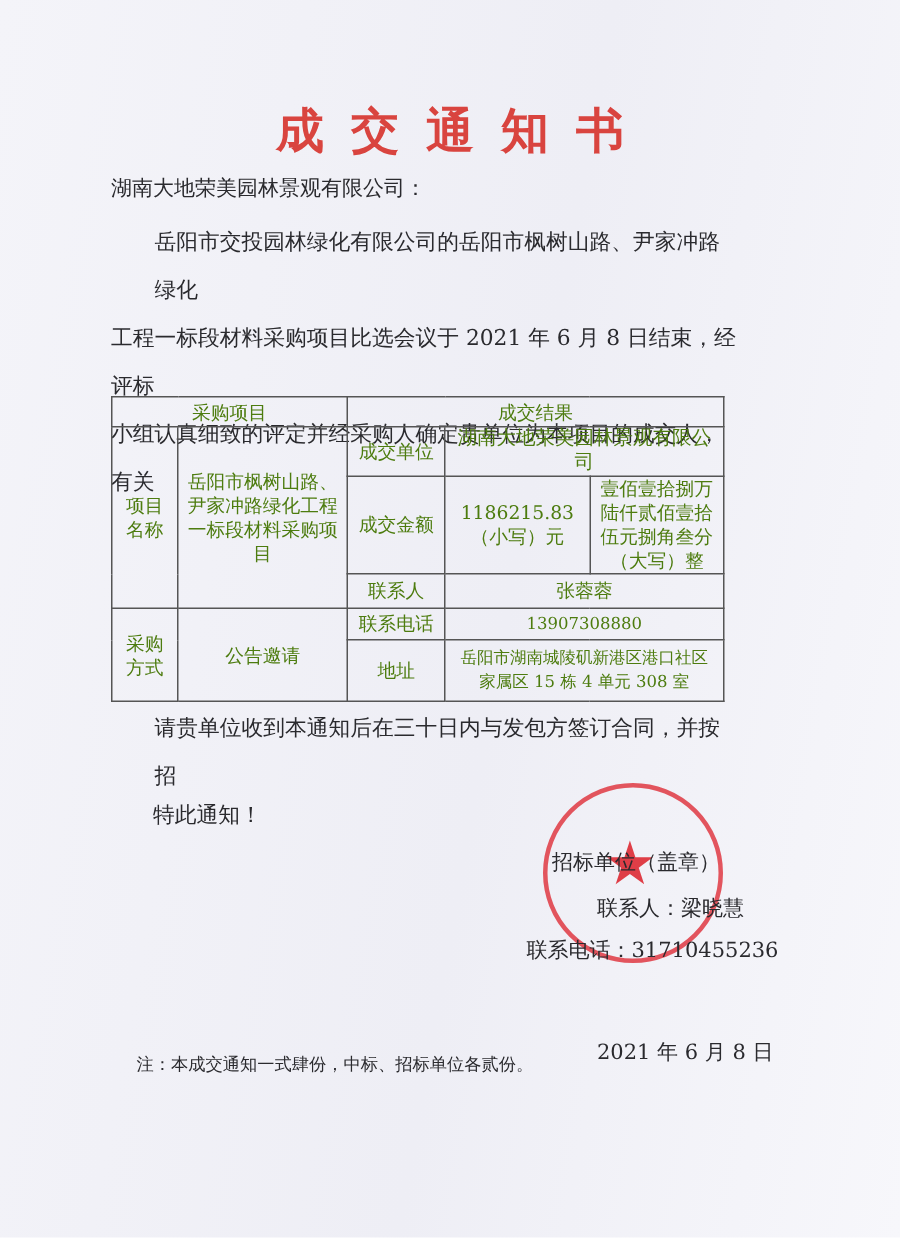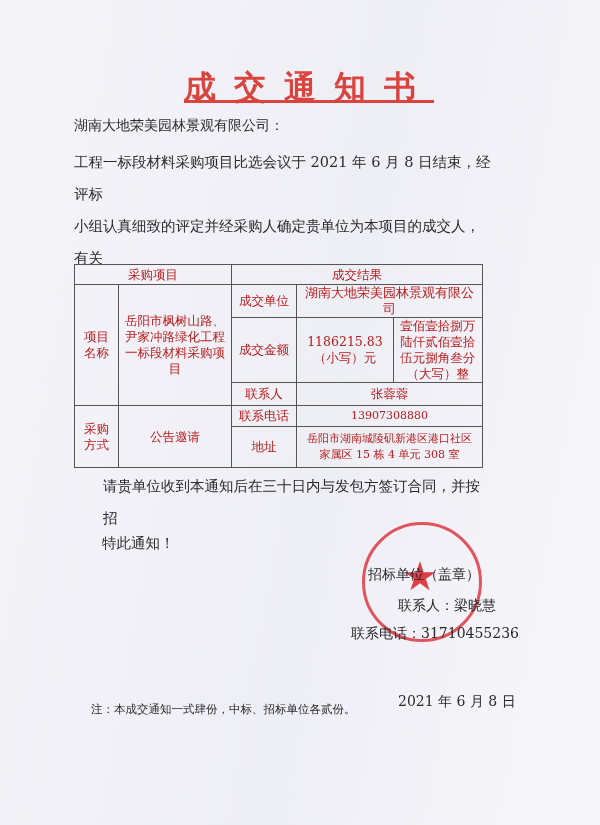--- a/index.html
+++ b/index.html
@@ -8,29 +8,29 @@
     background: linear-gradient(100deg, #f4f4f9 0%, #eeeef5 55%, #f7f7fb 100%);
     font-family: "DejaVu Serif", "Liberation Serif", serif;
     color: #2a2a2e;
     position: relative;
   }
   .abs { position: absolute; }
   .title {
     left: 0; width: 600px; top: 66px; text-align: center;
     font-family: "DejaVu Sans", "Liberation Sans", sans-serif;
     font-weight: bold; font-size: 32px; letter-spacing: 18px;
-    color: #d9443f; padding-left: 18px; box-sizing: border-box; text-decoration: underline;
+    color: #d9443f; padding-left: 18px; box-sizing: border-box;
   }
   .para { font-size: 14.5px; line-height: 32px; }
   .addressee { left: 74px; top: 117px; font-size: 14px; }
   .body-text { left: 74px; top: 146px; width: 420px; }
   .body-text .indent { padding-left: 29px; }
   table.t {
     position: absolute; left: 74px; top: 264px; width: 409px;
-    border-collapse: collapse; font-size: 12.5px; color: #b91c1c;
+    border-collapse: collapse; font-size: 12.5px; color: #4d7c0f;
     background: transparent;
   }
   table.t td {
     border: 1px solid #555; text-align: center; vertical-align: middle;
     padding: 0 2px; line-height: 16px;
   }
   .closing1 { left: 74px; top: 470px; width: 420px; }
   .notice { left: 102px; top: 534px; font-size: 14.5px; }
   .sig { font-size: 14px; }
   .seal {
@@ -45,20 +45,21 @@
   .note { left: 91px; top: 702px; font-size: 11.5px; }
 </style>
 </head>
 <body>
 
 <div class="abs title">成交通知书</div>
 
 <div class="abs addressee">湖南大地荣美园林景观有限公司：</div>
 
 <div class="abs para body-text">
+  <div class="indent">岳阳市交投园林绿化有限公司的岳阳市枫树山路、尹家冲路绿化</div>
   <div>工程一标段材料采购项目比选会议于 2021 年 6 月 8 日结束，经评标</div>
   <div>小组认真细致的评定并经采购人确定贵单位为本项目的成交人，有关</div>
 </div>
 
 <table class="t">
   <colgroup>
     <col style="width:45px">
       <col style="width:118px">
       <col style="width:68px">
       <col style="width:85px">

